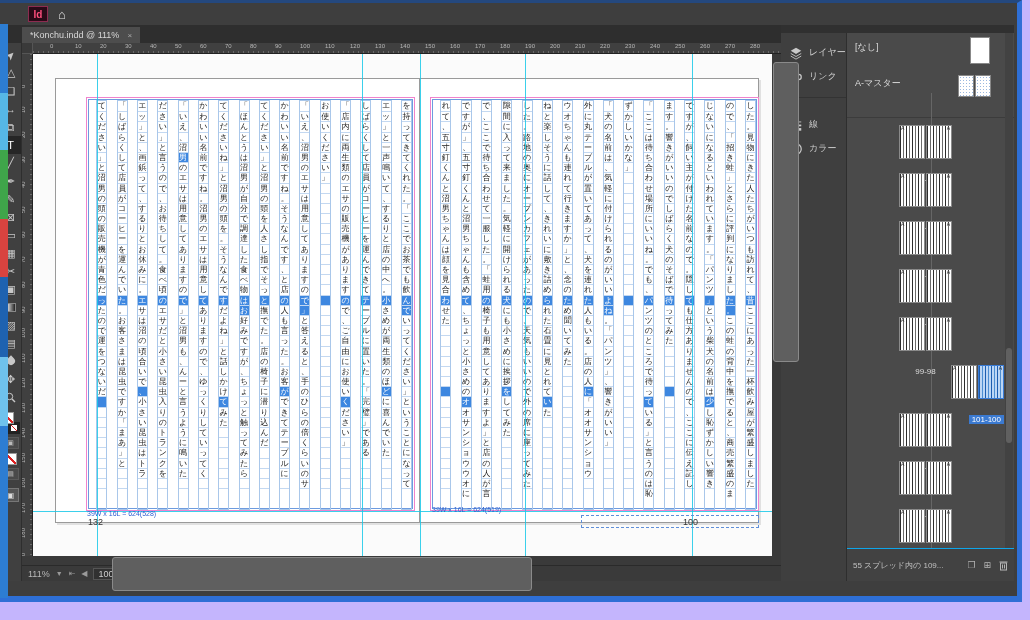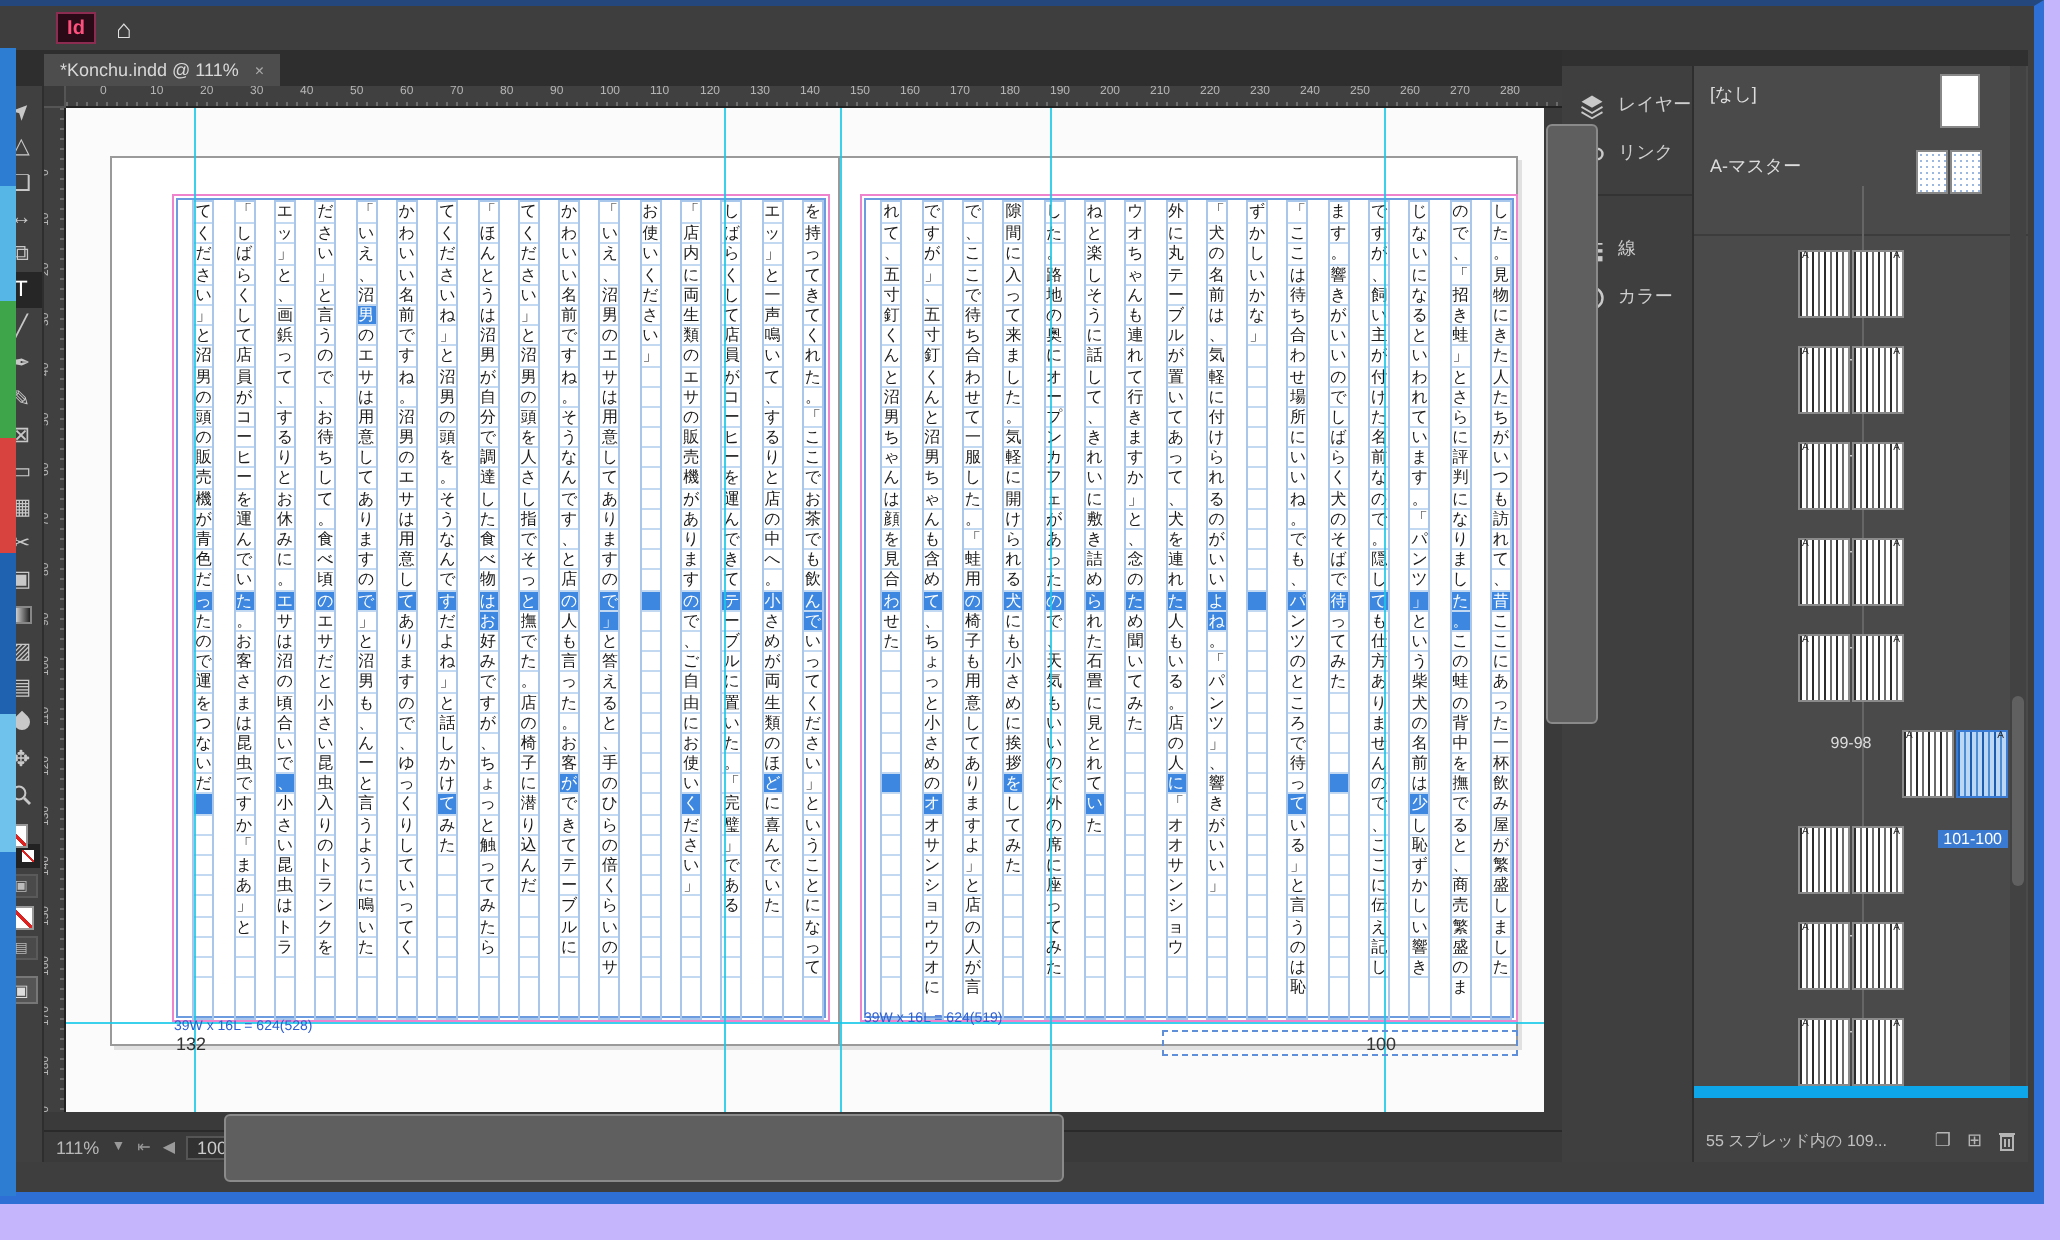--- a/index.html
+++ b/index.html
@@ -109,21 +109,21 @@
   .thumb-pair { display:flex; gap:1px; }
   .thumb { width:26px; height:34px; background:#fff; border:1px solid #8a8a8a; position:relative;
     background-image:repeating-linear-gradient(90deg,#2c2c2c 0 1px,transparent 1px 3px,#6a6a6a 3px 4px,transparent 4px 6px); }
   .thumb.sel { background-color:#bcd6f5; border-color:#3a7bd5;
     background-image:repeating-linear-gradient(90deg,#1c5db0 0 1px,transparent 1px 3px,#4d8ed2 3px 4px,transparent 4px 6px); }
   .thumb .ml { position:absolute; top:0; font-size:5px; color:#222; line-height:5px; }
   .spread-label { font-size:8px; color:#ddd; margin-top:16px; padding:0 3px; }
   .spread-label.sel { background:#3b7ad1; color:#fff; }
   .pages-scroll { position:absolute; right:1px; top:0; bottom:0; width:8px; background:#424242; }
   .pages-scroll .thumb2 { position:absolute; left:1px; right:1px; top:315px; height:95px; background:#606060; border-radius:3px; }
-  .panel-bottom { height:18px; background:#424242; border-top:6px solid #0ea5e9; display:flex; align-items:flex-start; color:#c0c0c0; font-size:8px; padding:16px 6px; gap:8px; }
+  .panel-bottom { height:18px; background:#424242; border-top:1px solid #0ea5e9; display:flex; align-items:center; color:#c0c0c0; font-size:8px; padding:16px 6px; gap:8px; }
   .pb-icons { margin-left:auto; display:flex; gap:8px; color:#b5b5b5; font-size:9px; }
   svg.ic { display:block; }
 </style>
 </head>
 <body>
 
 <div class="screen">
   <div class="desktop-strip"></div>
   <div class="window">
 

